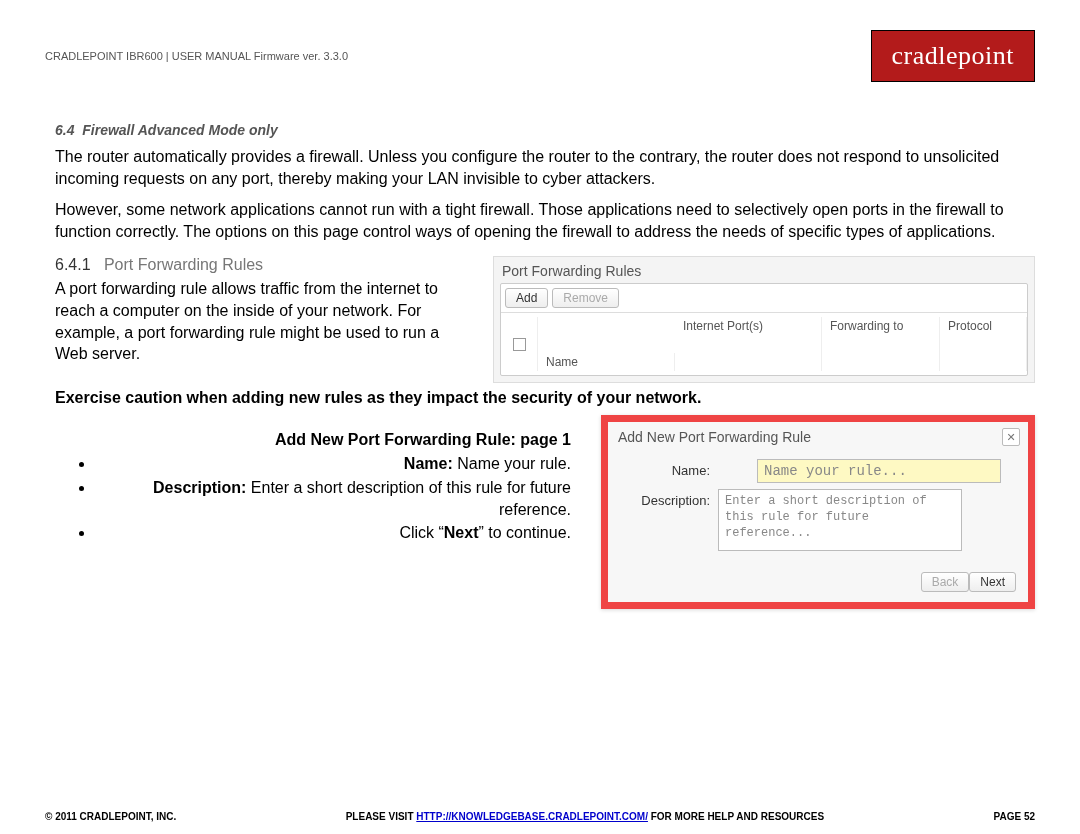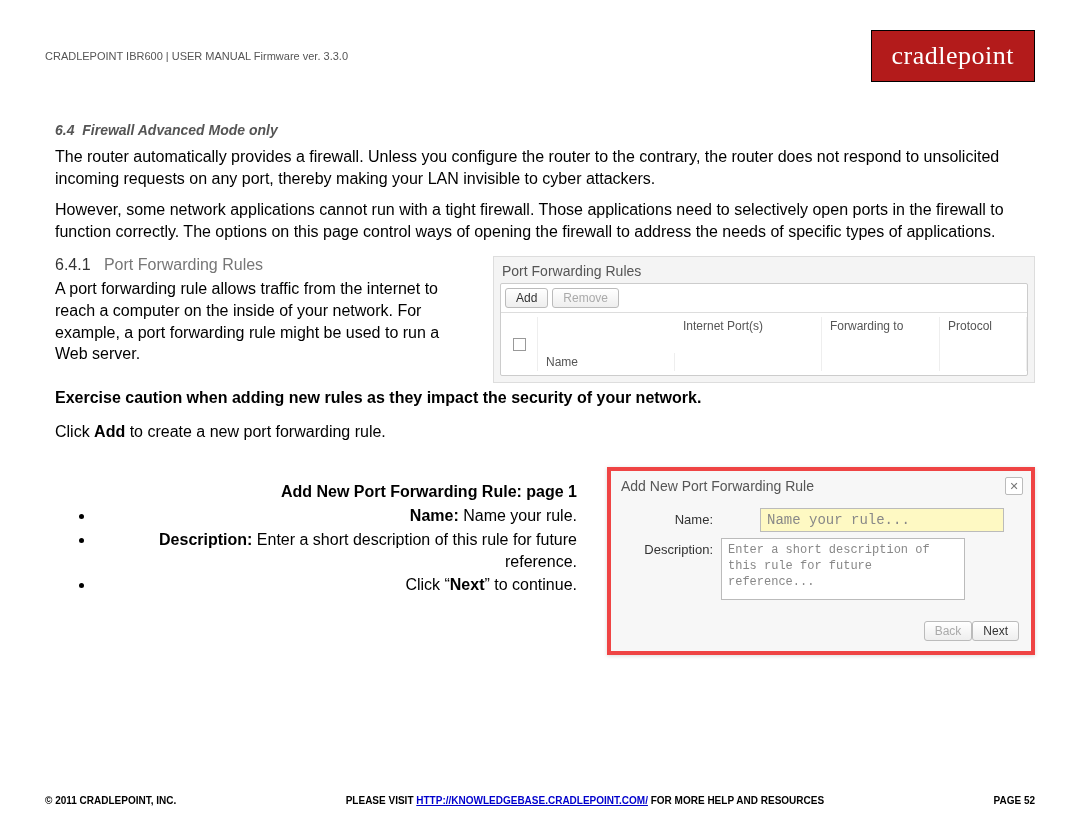--- a/index.html
+++ b/index.html
@@ -114,21 +114,21 @@
   .widget1 .name-col { width: 120px; margin-top: 36px; }
   .widget1 .ip-col { width: 130px; }
   .widget1 .fw-col { flex:1; }
   .widget1 .proto-col { width: 70px; border-right:none;}
   .cb-box { width:11px; height:11px; border:1px solid #999; background:#fff;}
 
   
   .widget2 {
     width: 420px;
     background: #f7f7f7;
-    border: 4px solid #ef4444;
+    border: 7px solid #ef4444;
     font-size: 13px;
     color:#444;
     box-shadow: 0 1px 4px rgba(0,0,0,0.15);
   }
   .widget2 .dlg-title {
     display:flex; justify-content:space-between; align-items:center;
     padding: 6px 8px 10px 10px;
     color:#555; font-size:14px;
   }
   .close-x {
@@ -155,21 +155,21 @@
     padding: 10px 12px 10px 12px; margin-top:8px;
   }
 
   .two-col2 {
     display:flex; gap:30px; padding-left:0; align-items:flex-start;
   }
   .two-col2 .left2 { flex:1;text-align:right; }
 
   .footer {
     position: absolute;
-    bottom: 28px;
+    bottom: 12px;
     left: 45px;
     right: 45px;
     display:flex;
     justify-content: space-between;
     font-size: 10px;
     font-weight: bold;
     color:#000;
   }
   .footer a { color: #0000cc; text-decoration: underline; }
 </style>
@@ -209,23 +209,20 @@
           <div class="name-col">Name</div>
           <div class="ip-col">Internet Port(s)</div>
           <div class="fw-col">Forwarding to</div>
           <div class="proto-col">Protocol</div>
         </div>
       </div>
     </div>
   </div>
 
   <p class="warn">Exercise caution when adding new rules as they impact the security of your network.</p>
-  <p class="click-add">
-    <span>Click </span><b>Add</b><span> to create a new port forwarding rule.</span>
-  </p>
 
   <div class="two-col2">
     <div class="left2">
       <p class="page1-heading">Add New Port Forwarding Rule: page 1</p>
       <ul class="bullets">
         <li><b>Name:</b><span> Name your rule.</span></li>
         <li><b>Description:</b><span> Enter a short description of this rule for future reference.</span></li>
         <li><span>Click “</span><b>Next</b><span>” to continue.</span></li>
       </ul>
     </div>

